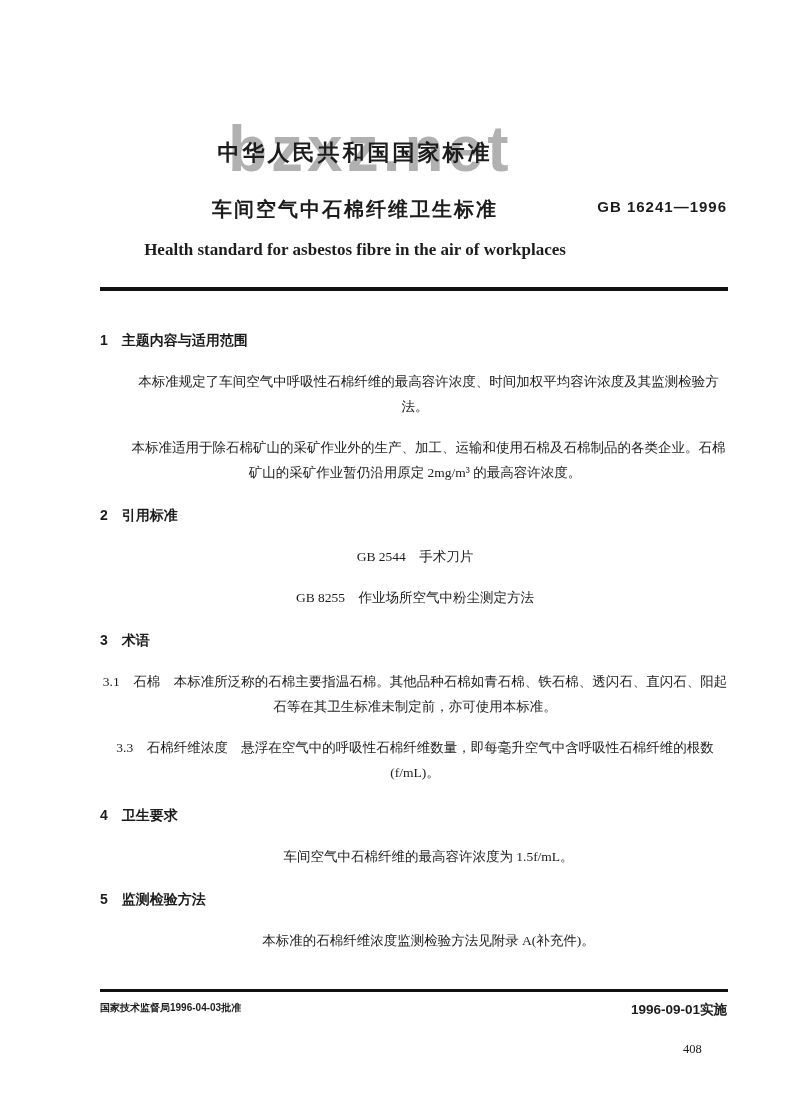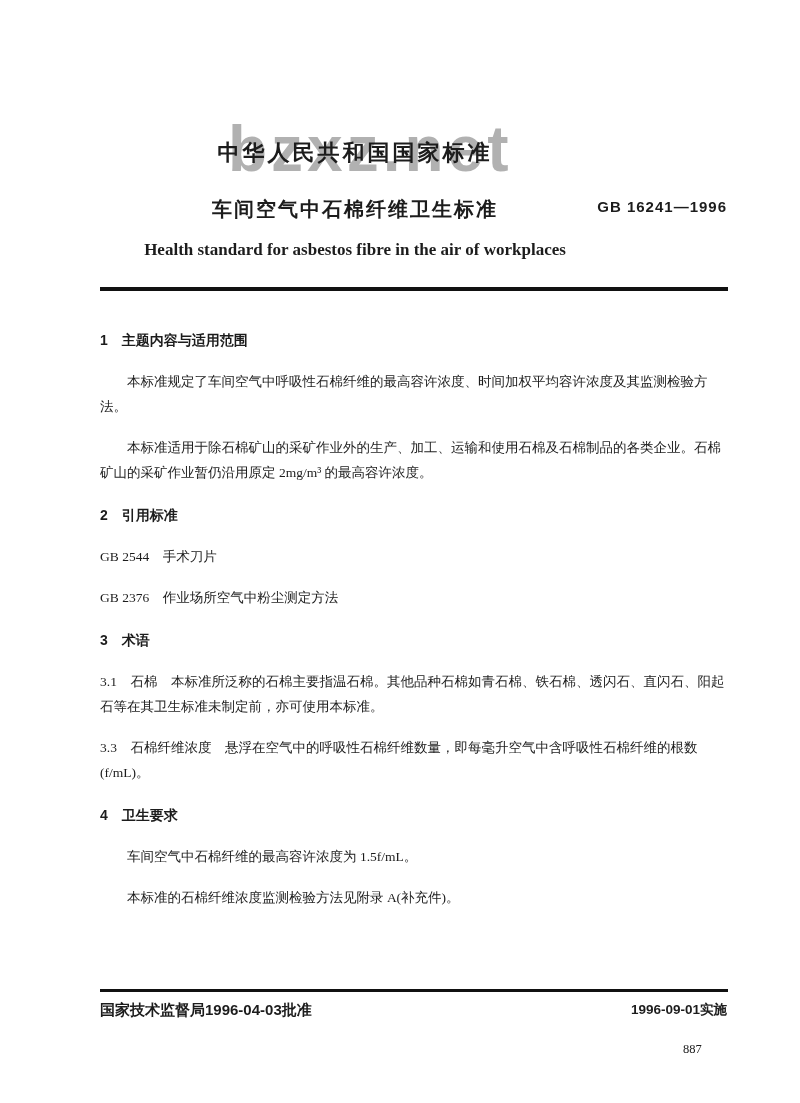--- a/index.html
+++ b/index.html
@@ -74,36 +74,36 @@
     line-height:25px;
     z-index:2;
   }
   .content h3 {
     font-family:"Liberation Sans", sans-serif;
     font-size:14px;
     font-weight:bold;
     margin:18px 0 10px 0;
   }
   .content h3.first { margin-top:20px; }
-  .content p { margin:16px 0 4px 0; }
+  .content p { margin:16px 0 4px 0;text-align:center; }
   .content p.indent { text-indent:2em; }
   .content p.ref { margin-bottom:2px; }
   
   .rule-bottom {
     position:absolute;
     top:989px; left:100px; width:628px; height:3px;
     background:#111;
     z-index:2;
   }
   .footer-left {
     position:absolute;
     top:1001px; left:100px;
     font-family:"Liberation Sans", sans-serif;
     font-weight:bold;
-    font-size:15px;
+    font-size:10px;
     z-index:2;
   }
   .footer-right {
     position:absolute;
     top:1001px; right:73px;
     font-family:"Liberation Sans", sans-serif;
     font-weight:bold;
     font-size:13.5px;
     z-index:2;
   }
@@ -132,33 +132,34 @@
   <div class="rule-top"></div>
 
   <div class="content">
 
     <h3 class="first">1　主题内容与适用范围</h3>
     <p class="indent">本标准规定了车间空气中呼吸性石棉纤维的最高容许浓度、时间加权平均容许浓度及其监测检验方法。</p>
     <p class="indent">本标准适用于除石棉矿山的采矿作业外的生产、加工、运输和使用石棉及石棉制品的各类企业。石棉矿山的采矿作业暂仍沿用原定 2mg/m³ 的最高容许浓度。</p>
 
     <h3>2　引用标准</h3>
     <p class="ref">GB 2544　手术刀片</p>
-    <p class="ref">GB 2376　作业场所空气中粉尘测定方法</p>
+    <p class="ref">GB 8255　作业场所空气中粉尘测定方法</p>
 
     <h3>3　术语</h3>
     <p>3.1　石棉　本标准所泛称的石棉主要指温石棉。其他品种石棉如青石棉、铁石棉、透闪石、直闪石、阳起石等在其卫生标准未制定前，亦可使用本标准。</p>
     <p>3.3　石棉纤维浓度　悬浮在空气中的呼吸性石棉纤维数量，即每毫升空气中含呼吸性石棉纤维的根数(f/mL)。</p>
 
     <h3>4　卫生要求</h3>
     <p class="indent">车间空气中石棉纤维的最高容许浓度为 1.5f/mL。</p>
 
+    <h3>5　监测检验方法</h3>
     <p class="indent">本标准的石棉纤维浓度监测检验方法见附录 A(补充件)。</p>
 
   </div>
 
   <div class="rule-bottom"></div>
 
   <div class="footer-left">国家技术监督局1996-04-03批准</div>
   <div class="footer-right">1996-09-01实施</div>
 
-  <div class="page-number">887</div>
+  <div class="page-number">408</div>
 
 </div>
 
 </body></html>

